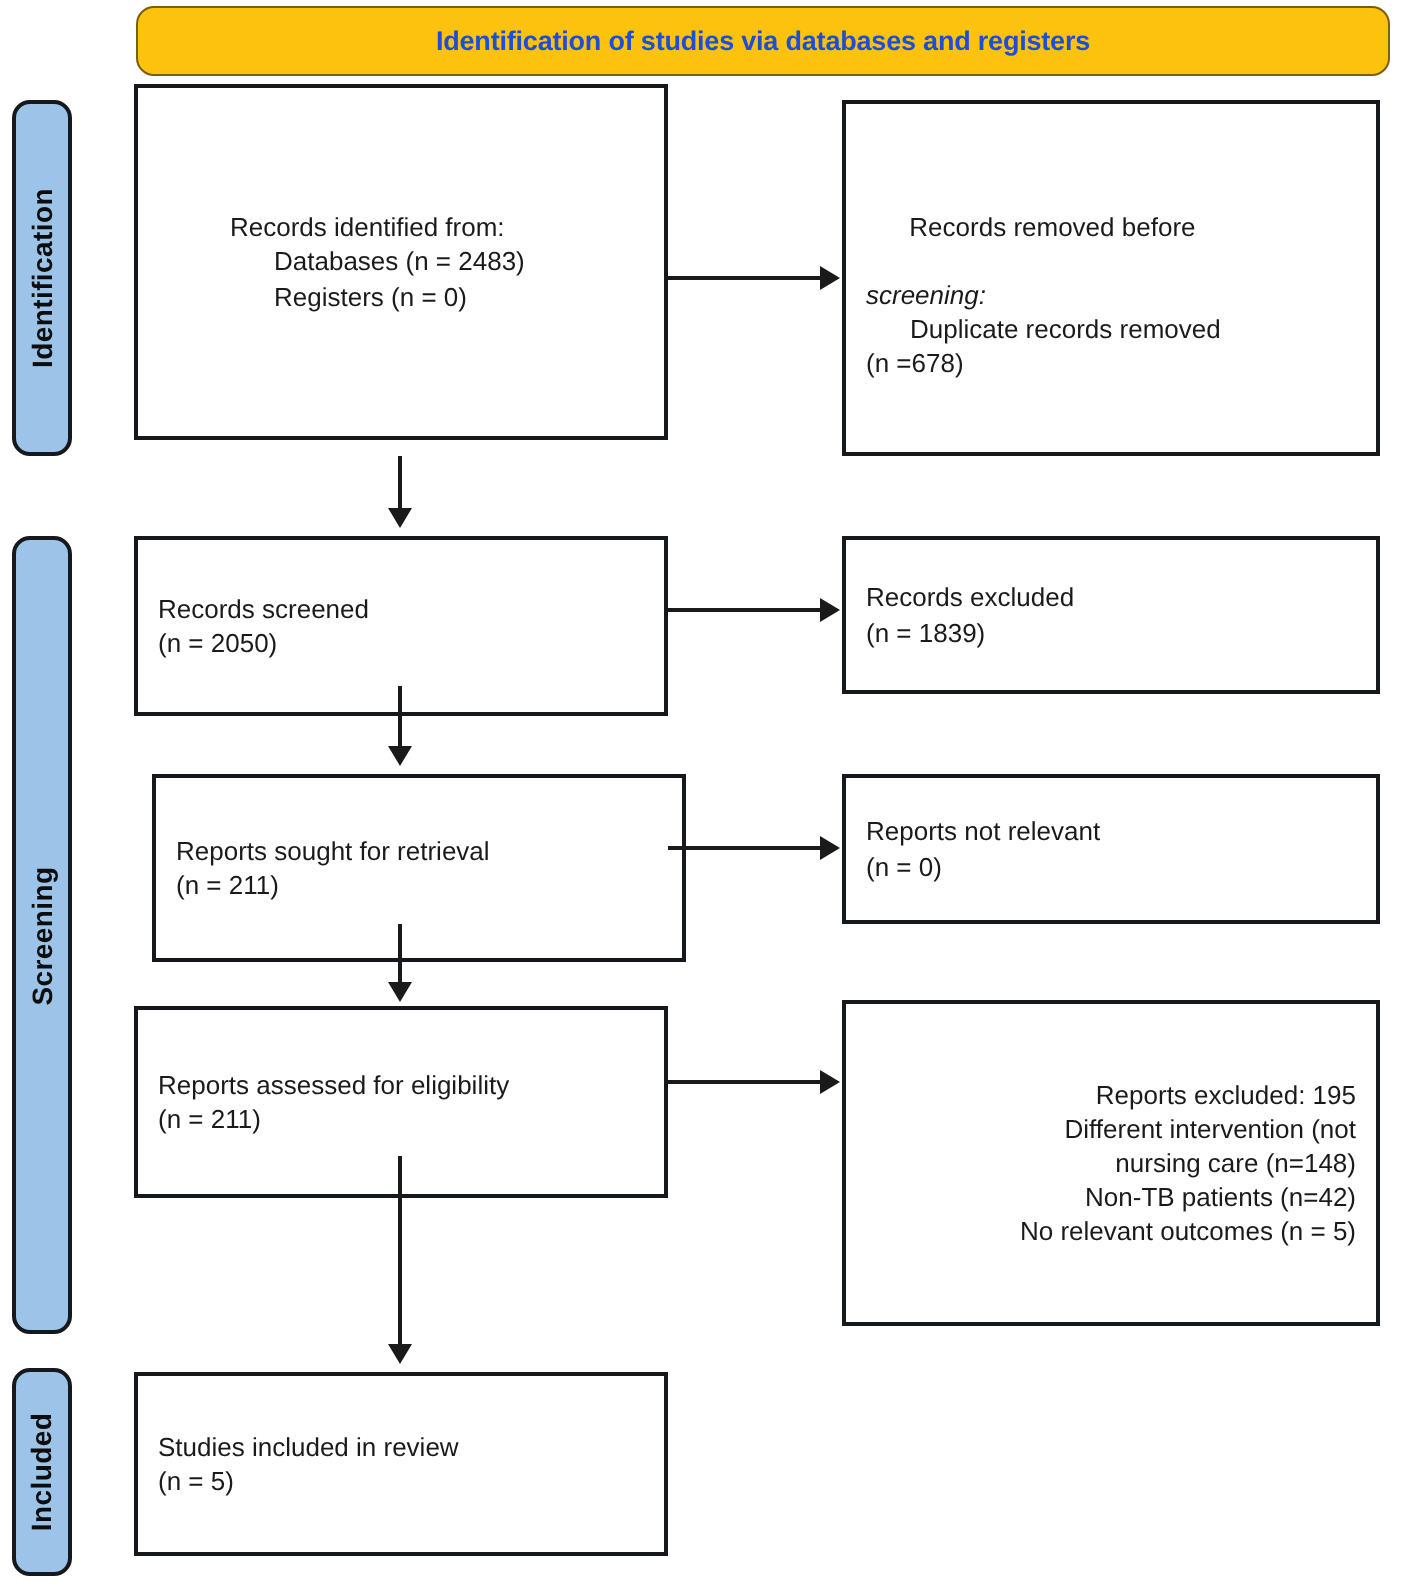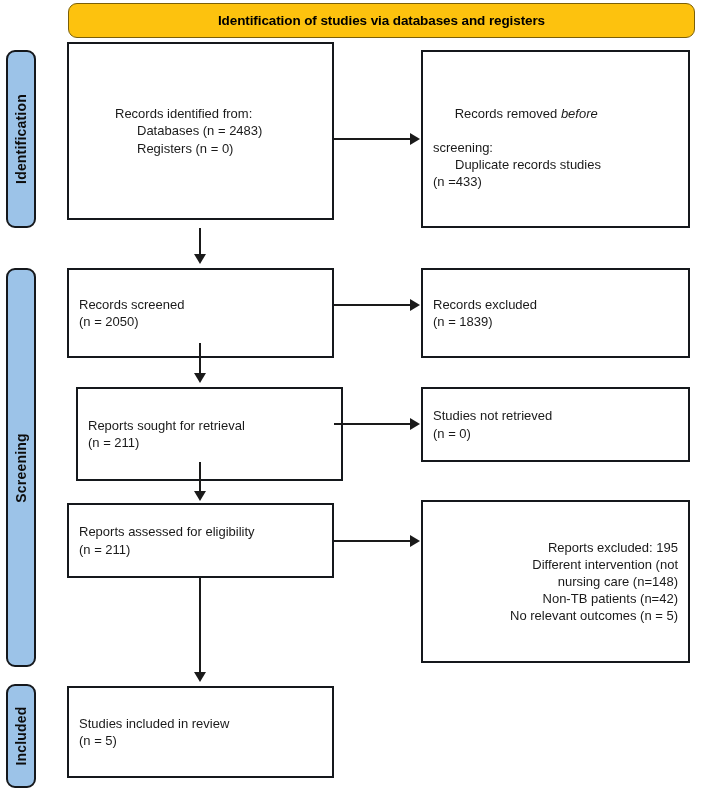--- a/index.html
+++ b/index.html
@@ -29,21 +29,21 @@
     background: #FDC20E;
     border: 1.5px solid #7a5f08;
     border-radius: 9px;
     display: flex;
     align-items: center;
     justify-content: center;
     box-sizing: border-box;
     font-weight: bold;
     font-size: 13.5px;
     letter-spacing: -0.1px;
-    color: #000000;
+    color: #1d4ed8;
   }
 
   
   .stage {
     position: absolute;
     background: #9CC3E8;
     border: 2px solid #15181c;
     border-radius: 9px;
     box-sizing: border-box;
     display: flex;
@@ -70,22 +70,22 @@
     justify-content: center;
     padding: 0 10px;
   }
   .box .line {
     font-size: 13px;
     line-height: 1.32;
     color: #1a1a1a;
     white-space: pre;
   }
   .box .line.indent { padding-left: 22px; }
-  .box .line.italic { }
-  .box .line .it { font-style: italic; }
+  .box .line.italic { font-style: italic; }
+  .box .line .it { }
 
   
   .conn {
     position: absolute;
     background: #1a1a1a;
   }
   .conn.v { width: 2px; }
   .conn.h { height: 2px; }
 
   .arrowhead {
@@ -128,63 +128,63 @@
     <div class="line">Records identified from:</div>
     <div class="line indent">Databases (n = 2483)</div>
     <div class="line indent">Registers (n = 0)</div>
   </div>
 
   <div class="box" style="left:421px; top:50px; width:269px; height:178px;">
     <div class="line">
       <span>Records removed <span class="it">before</span></span>
     </div>
     <div class="line italic">screening:</div>
-    <div class="line indent">Duplicate records studies</div>
-    <div class="line">(n =433)</div>
+    <div class="line indent">Duplicate records removed</div>
+    <div class="line">(n =678)</div>
   </div>
 
   <div class="conn h" style="left:334px; top:138px; width:78px;"></div>
   <div class="arrowhead right" style="left:410px; top:133px;"></div>
 
   <div class="conn v" style="left:199px; top:228px; height:28px;"></div>
   <div class="arrowhead down" style="left:194px; top:254px;"></div>
 
   <div class="box" style="left:67px; top:268px; width:267px; height:90px;">
     <div class="line">Records screened</div>
     <div class="line">(n = 2050)</div>
   </div>
 
-  <div class="box" style="left:421px; top:268px; width:269px; height:90px;">
+  <div class="box" style="left:421px; top:268px; width:269px; height:79px;">
     <div class="line">Records excluded</div>
     <div class="line">(n = 1839)</div>
   </div>
 
   <div class="conn h" style="left:334px; top:304px; width:78px;"></div>
   <div class="arrowhead right" style="left:410px; top:299px;"></div>
 
   <div class="conn v" style="left:199px; top:343px; height:32px;"></div>
   <div class="arrowhead down" style="left:194px; top:373px;"></div>
 
   <div class="box" style="left:76px; top:387px; width:267px; height:94px;">
     <div class="line">Reports sought for retrieval</div>
     <div class="line">(n = 211)</div>
   </div>
 
   <div class="box" style="left:421px; top:387px; width:269px; height:75px;">
-    <div class="line">Studies not retrieved</div>
+    <div class="line">Reports not relevant</div>
     <div class="line">(n = 0)</div>
   </div>
 
   <div class="conn h" style="left:334px; top:423px; width:78px;"></div>
   <div class="arrowhead right" style="left:410px; top:418px;"></div>
 
   <div class="conn v" style="left:199px; top:462px; height:31px;"></div>
   <div class="arrowhead down" style="left:194px; top:491px;"></div>
 
-  <div class="box" style="left:67px; top:503px; width:267px; height:75px;">
+  <div class="box" style="left:67px; top:503px; width:267px; height:96px;">
     <div class="line">Reports assessed for eligibility</div>
     <div class="line">(n = 211)</div>
   </div>
 
   <div class="box" style="left:421px; top:500px; width:269px; height:163px;text-align:right;">
     <div class="line">Reports excluded: 195</div>
     <div class="line indent">Different intervention (not</div>
     <div class="line">nursing care (n=148)</div>
     <div class="line">Non-TB patients (n=42)</div>
     <div class="line">No relevant outcomes (n = 5)</div>

